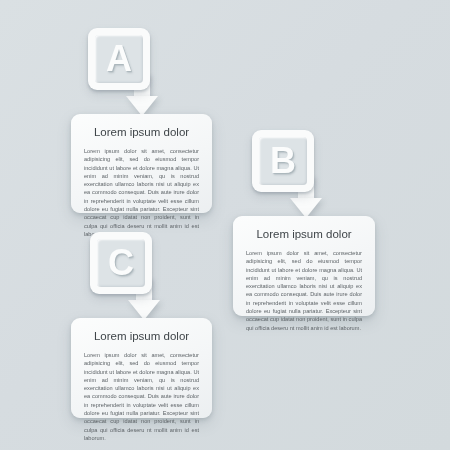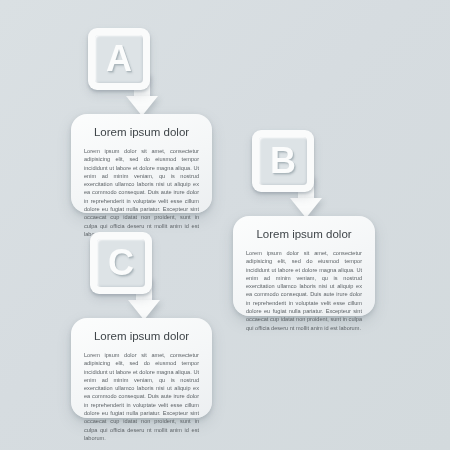--- a/index.html
+++ b/index.html
@@ -91,21 +91,21 @@
     border-left: 16px solid transparent;
     border-right: 16px solid transparent;
     border-top: 20px solid #fafbfb;
     filter: drop-shadow(2px 3px 3px rgba(118,130,139,0.34));
   }
 
   
   .card {
     position: absolute;
     background: linear-gradient(160deg, #fcfdfd 0%, #f4f6f7 55%, #eceff1 100%);
-    border-radius: 16px;
+    border-radius: 9px;
     box-shadow:
        0 2px 4px rgba(116,128,137,0.30),
        0 6px 14px rgba(116,128,137,0.22);
     box-sizing: border-box;
     padding: 12px 13px 10px 13px;
   }
   .card-title {
     text-align: center;
     font-size: 11.5px;
     color: #3f4549;

